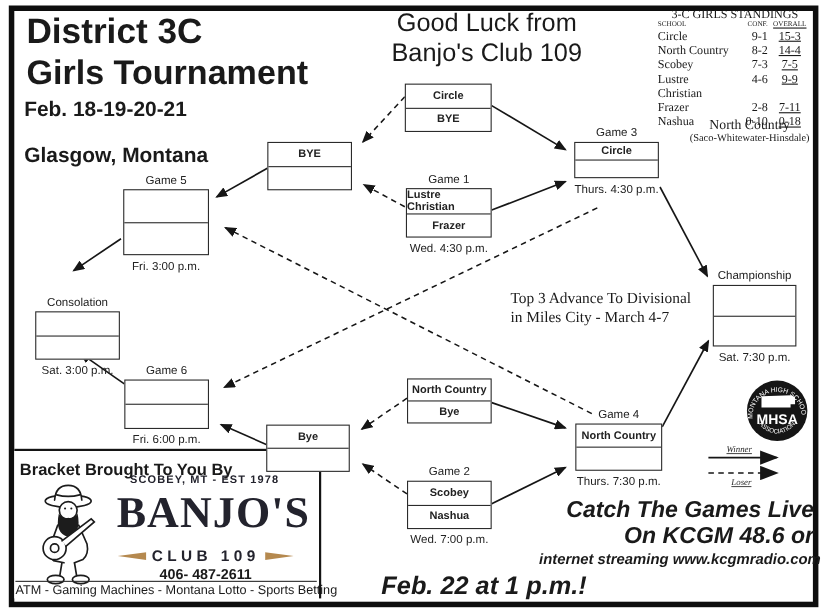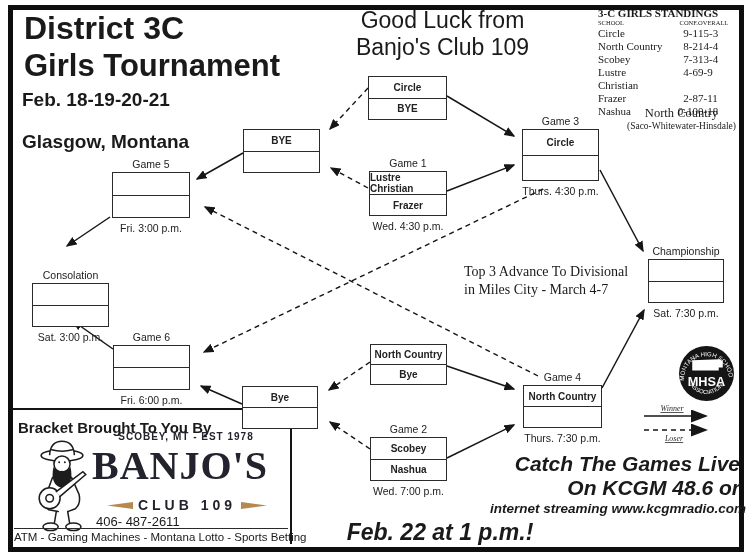--- a/index.html
+++ b/index.html
@@ -12,21 +12,21 @@
   .unit{position:absolute;z-index:3;}
   .box{width:100%;height:100%;border:1.5px solid #2b2b2b;background:#fff;box-sizing:border-box;display:flex;flex-direction:column;}
   .cell{flex:1;display:flex;align-items:center;justify-content:center;font-size:10px;font-weight:bold;color:#222;}
   .cell.bottom{border-top:1.5px solid #2b2b2b;}
   .glabel{position:absolute;left:-12px;right:-12px;top:-14px;text-align:center;font-size:10.5px;color:#222;}
   .gtime{position:absolute;left:-14px;right:-14px;bottom:-16px;text-align:center;font-size:10.5px;color:#222;}
   .serif{font-family:"Liberation Serif",serif;}
   .st-row{display:flex;font-size:11px;line-height:13px;}
   .st-school{flex:1;text-align:left;}
   .st-conf{width:32px;text-align:right;}
-  .st-ov{width:40px;text-align:left;}
+  .st-ov{width:40px;text-align:center;text-decoration:underline;}
   .it{font-style:italic;font-weight:bold;}
   .club-row{display:flex;align-items:center;justify-content:center;gap:5px;}
 </style>
 </head>
 <body>
 
 <div class="page">
 
   <div class="frame"></div>
   <div class="sponsor-box"></div>
@@ -72,40 +72,40 @@
   <div class="txt title" style="left:24px;top:50px;font-size:31px;">Girls Tournament</div>
   <div class="txt title" style="left:22px;top:90px;font-size:19px;">Feb. 18-19-20-21</div>
   <div class="txt title" style="left:22px;top:114px;font-size:19px;margin-top:18px;">Glasgow, Montana</div>
 
   <div class="txt" style="left:335px;top:7px;width:215px;text-align:center;font-size:23px;line-height:27px;">
     <div>Good Luck from</div>
     <div>Banjo's Club 109</div>
   </div>
 
   <div class="txt serif" style="left:598px;top:7px;width:140px;white-space:normal;">
-    <div style="text-align:left;font-size:11px;font-weight:bold;">3-C GIRLS STANDINGS</div>
+    <div style="text-align:center;font-size:11px;">3-C GIRLS STANDINGS</div>
     <div class="st-row" style="font-size:6.5px;line-height:8px;">
       <span class="st-school">SCHOOL</span>
       <span class="st-conf">CONF.</span>
       <span class="st-ov">OVERALL</span>
     </div>
     <div class="st-row">
       <span class="st-school">Circle</span>
       <span class="st-conf">9-1</span>
       <span class="st-ov">15-3</span>
     </div>
     <div class="st-row">
       <span class="st-school">North Country</span>
       <span class="st-conf">8-2</span>
       <span class="st-ov">14-4</span>
     </div>
     <div class="st-row">
       <span class="st-school">Scobey</span>
       <span class="st-conf">7-3</span>
-      <span class="st-ov">13-4</span>
+      <span class="st-ov">7-5</span>
     </div>
     <div class="st-row">
       <span class="st-school">Lustre Christian</span>
       <span class="st-conf">4-6</span>
       <span class="st-ov">9-9</span>
     </div>
     <div class="st-row">
       <span class="st-school">Frazer</span>
       <span class="st-conf">2-8</span>
       <span class="st-ov">7-11</span>
@@ -136,37 +136,37 @@
 
   <div class="unit" style="left:369px;top:171px;width:78px;height:45px;">
     <div class="glabel">Game 1</div>
     <div class="box">
         <div class="cell">Lustre Christian</div>
         <div class="cell bottom">Frazer</div>
       </div>
     <div class="gtime">Wed. 4:30 p.m.</div>
   </div>
 
-  <div class="unit" style="left:522px;top:129px;width:77px;height:52px;border-radius:13px;">
+  <div class="unit" style="left:522px;top:129px;width:77px;height:33px;border-radius:13px;">
     <div class="glabel">Game 3</div>
     <div class="box">
         <div class="cell">Circle</div>
         <div class="cell bottom"></div>
       </div>
     <div class="gtime">Thurs. 4:30 p.m.</div>
   </div>
 
   <div class="unit" style="left:243px;top:129px;width:77px;height:44px;">
     <div class="box">
         <div class="cell">BYE</div>
         <div class="cell bottom"></div>
       </div>
   </div>
 
-  <div class="unit" style="left:112px;top:172px;width:78px;height:46px;">
+  <div class="unit" style="left:112px;top:172px;width:78px;height:60px;">
     <div class="glabel">Game 5</div>
     <div class="box">
         <div class="cell"></div>
         <div class="cell bottom"></div>
       </div>
     <div class="gtime">Fri. 3:00 p.m.</div>
   </div>
 
   <div class="unit" style="left:32px;top:259px;width:77px;height:44px;margin-top:24px;">
     <div class="glabel">Consolation</div>
@@ -211,21 +211,21 @@
 
   <div class="unit" style="left:523px;top:385px;width:79px;height:43px;">
     <div class="glabel">Game 4</div>
     <div class="box">
         <div class="cell">North Country</div>
         <div class="cell bottom"></div>
       </div>
     <div class="gtime">Thurs. 7:30 p.m.</div>
   </div>
 
-  <div class="unit" style="left:648px;top:259px;width:76px;height:44px;border-radius:15px;">
+  <div class="unit" style="left:648px;top:259px;width:76px;height:56px;border-radius:15px;">
     <div class="glabel">Championship</div>
     <div class="box">
         <div class="cell"></div>
         <div class="cell bottom"></div>
       </div>
     <div class="gtime">Sat. 7:30 p.m.</div>
   </div>
 
   <svg class="txt" style="left:678px;top:345px;z-index:3;" width="57" height="57" viewBox="0 0 56 56">
     <circle cx="28" cy="28" r="27" fill="#151515"></circle>
@@ -253,33 +253,33 @@
       <circle cx="27" cy="66" r="11" fill="#fff"></circle>
       <circle cx="27" cy="66" r="4" fill="#fff"></circle>
       <path d="M34,59 L62,38 L65,41 L38,64" fill="#fff"></path>
       <path d="M34,80 L32,92 M46,80 L48,92"></path>
       <ellipse cx="28" cy="96" rx="8" ry="4" fill="#fff"></ellipse>
       <ellipse cx="52" cy="96" rx="8" ry="4" fill="#fff"></ellipse>
     </g>
   </svg>
 
   <div class="txt" style="left:96px;top:431px;width:180px;text-align:center;font-weight:bold;font-size:10px;letter-spacing:1px;color:#23232d;z-index:3;">SCOBEY, MT - EST 1978</div>
-  <div class="txt serif" style="left:92px;top:440px;width:190px;text-align:left;font-weight:bold;font-size:40px;line-height:52px;letter-spacing:1px;color:#23232d;z-index:3;">BANJO'S</div>
+  <div class="txt serif" style="left:92px;top:440px;width:190px;text-align:right;font-weight:bold;font-size:40px;line-height:52px;letter-spacing:1px;color:#23232d;z-index:3;">BANJO'S</div>
 
   <div class="txt club-row" style="left:96px;top:497px;width:182px;z-index:3;">
     <svg width="26" height="9" viewBox="0 0 26 9">
         <polygon points="0,4.5 26,1 26,8" fill="#b5894f"></polygon>
       </svg>
     <span style="font-weight:bold;font-size:14px;letter-spacing:4px;color:#23232d;">CLUB 109</span>
     <svg width="26" height="9" viewBox="0 0 26 9">
         <polygon points="26,4.5 0,1 0,8" fill="#b5894f"></polygon>
       </svg>
   </div>
 
-  <div class="txt" style="left:96px;top:514px;width:182px;text-align:left;font-weight:normal;font-size:13px;color:#1a1a1a;z-index:3;">406- 487-2611</div>
+  <div class="txt" style="left:96px;top:514px;width:182px;text-align:center;font-weight:bold;font-size:13px;color:#1a1a1a;z-index:3;">406- 487-2611</div>
   <div class="txt" style="left:14px;top:528px;width:274px;text-align:center;font-size:11.5px;border-top:1px solid #2a2a2a;padding-top:2px;z-index:3;">ATM - Gaming Machines - Montana Lotto -  Sports Betting</div>
 
   <div class="txt it" style="left:295px;top:519px;width:290px;text-align:center;font-size:23px;z-index:3;">Feb. 22 at 1 p.m.!</div>
 
   <div class="txt" style="left:490px;top:452px;width:250px;text-align:right;z-index:3;">
     <div class="it" style="font-size:21px;line-height:24px;">Catch The Games Live</div>
     <div class="it" style="font-size:21px;line-height:24px;">On KCGM 48.6 or</div>
     <div class="it" style="font-size:13.5px;line-height:17px;">internet streaming  www.kcgmradio.com</div>
   </div>
 

